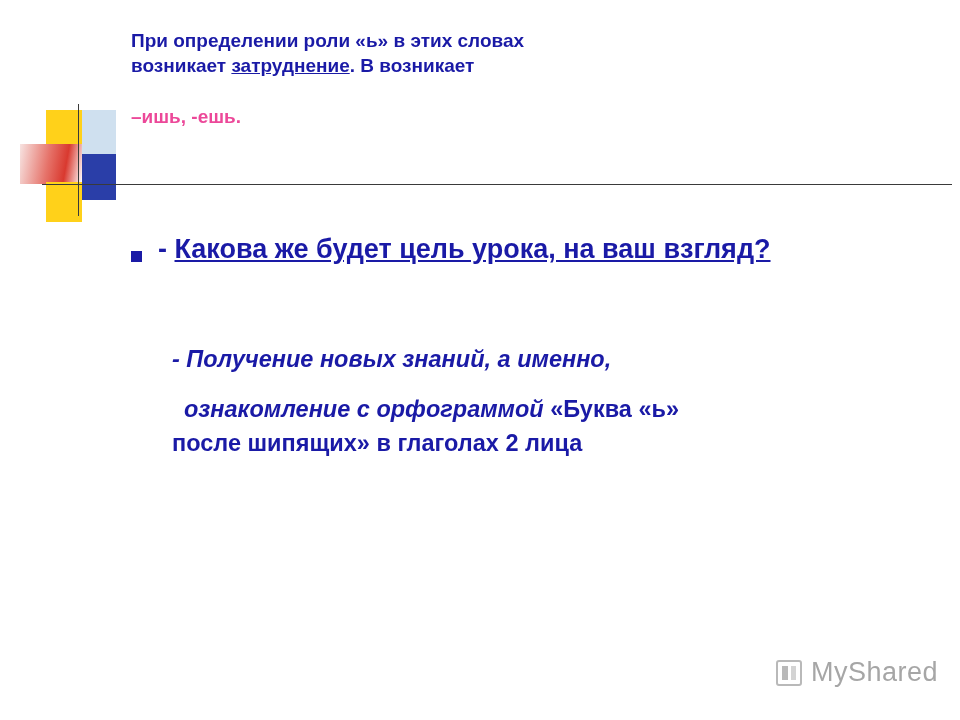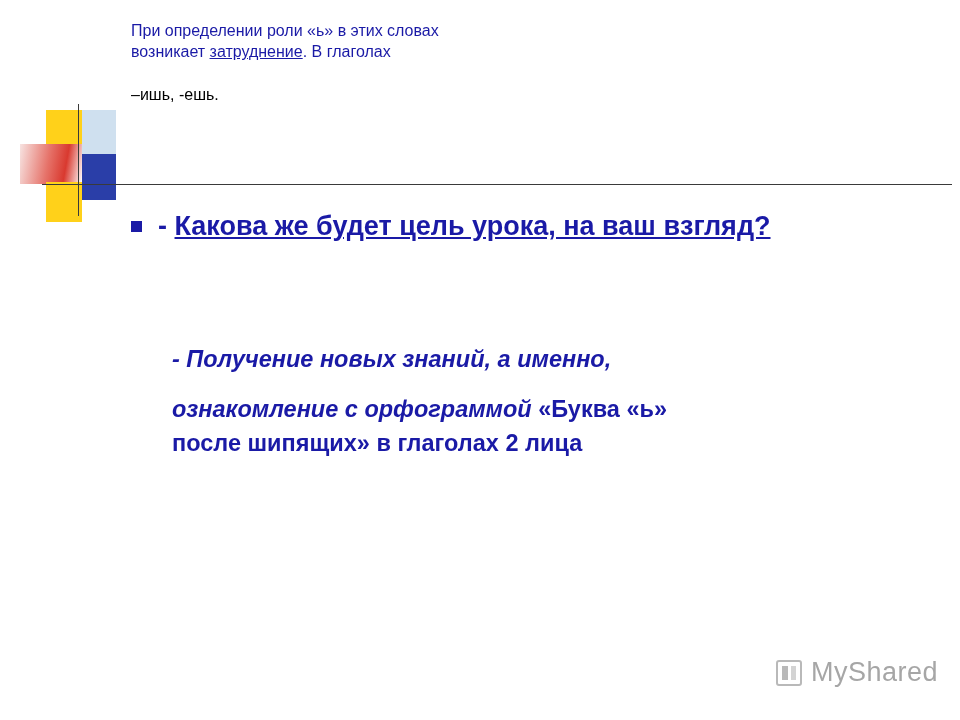--- a/index.html
+++ b/index.html
@@ -77,43 +77,43 @@
     top: 0px;
     width: 0;
     height: 112px;
     border-left: 1px solid #3a3a3a;
   }
 
   
   .intro {
     position: absolute;
     left: 131px;
-    top: 20px;
+    top: 28px;
     width: 790px;
-    font-size: 16px;
-    font-weight: normal;
+    font-size: 19px;
+    font-weight: bold;
     line-height: 1.33;
     color: #1a1aa6;
   }
   .intro .u {
     text-decoration: underline;
   }
   .intro .red {
-    color: #000000;
+    color: #ec4899;
     text-align: center;
   }
 
   
   .question-row {
     position: absolute;
     left: 131px;
-    top: 207px;
+    top: 230px;
     width: 800px;
     display: flex;
-    align-items: flex-start;
+    align-items: center;
   }
   .bullet-square {
     width: 11px;
     height: 11px;
     background: #1a1aa6;
     margin-top: 14px;
     margin-right: 16px;
     flex: none;
   }
   .question-text {
@@ -147,20 +147,21 @@
     left: 172px;
     top: 393px;
     width: 740px;
     font-size: 23.5px;
     font-weight: bold;
     color: #1a1aa6;
     line-height: 1.44;
   }
   .answer2 .it {
     font-style: italic;
+    margin-left: 12px;
   }
 
   
   .watermark {
     position: absolute;
     right: 22px;
     bottom: 32px;
     display: flex;
     align-items: center;
     color: #9a9a9a;
@@ -207,21 +208,21 @@
   <div class="sq-blue"></div>
   <div class="sq-red"></div>
   <div class="sq-yellow2"></div>
   <div class="sq-navy"></div>
   <div class="line-h"></div>
   <div class="line-v"></div>
 </div>
 
 <div class="intro">
   <span>При определении  роли «ь» в этих словах</span><br>
-  <span>возникает </span><span class="u">затруднение</span><span>. В глаголах</span><br>
+  <span>возникает </span><span class="u">затруднение</span><span>. В возникает</span><br>
   <br>
   <span class="red">–ишь, -ешь.</span>
 </div>
 
 <div class="question-row">
   <div class="bullet-square"></div>
   <div class="question-text">
     <span class="dash">-</span>
     <span class="u">Какова же будет цель урока, на ваш взгляд?</span>
   </div>

